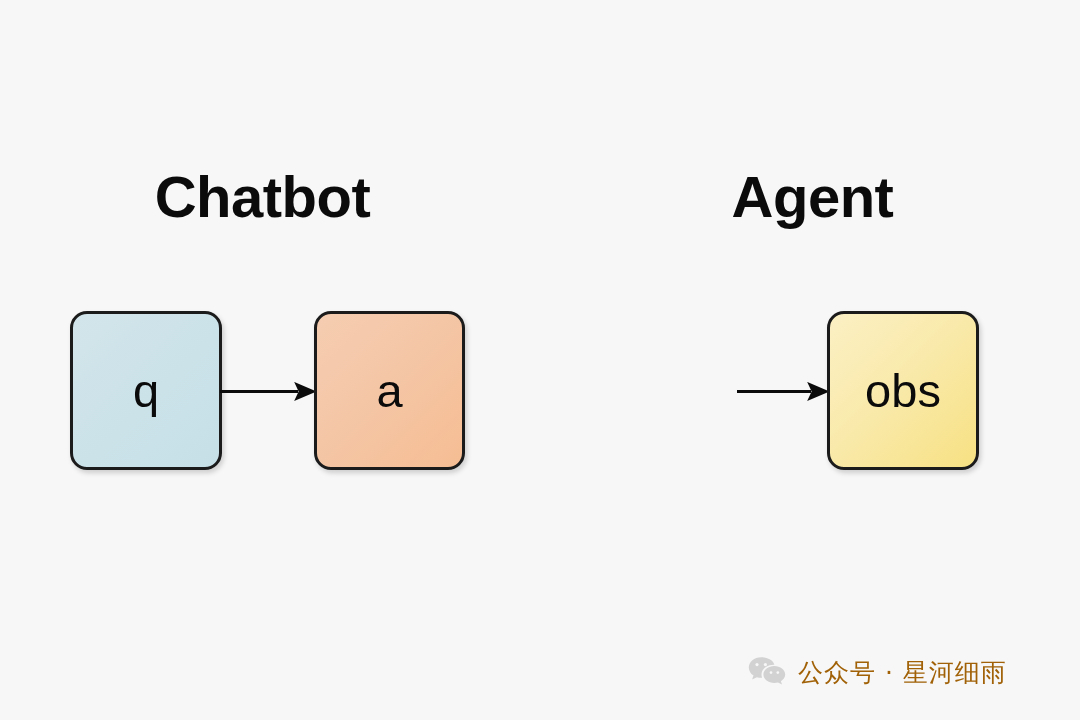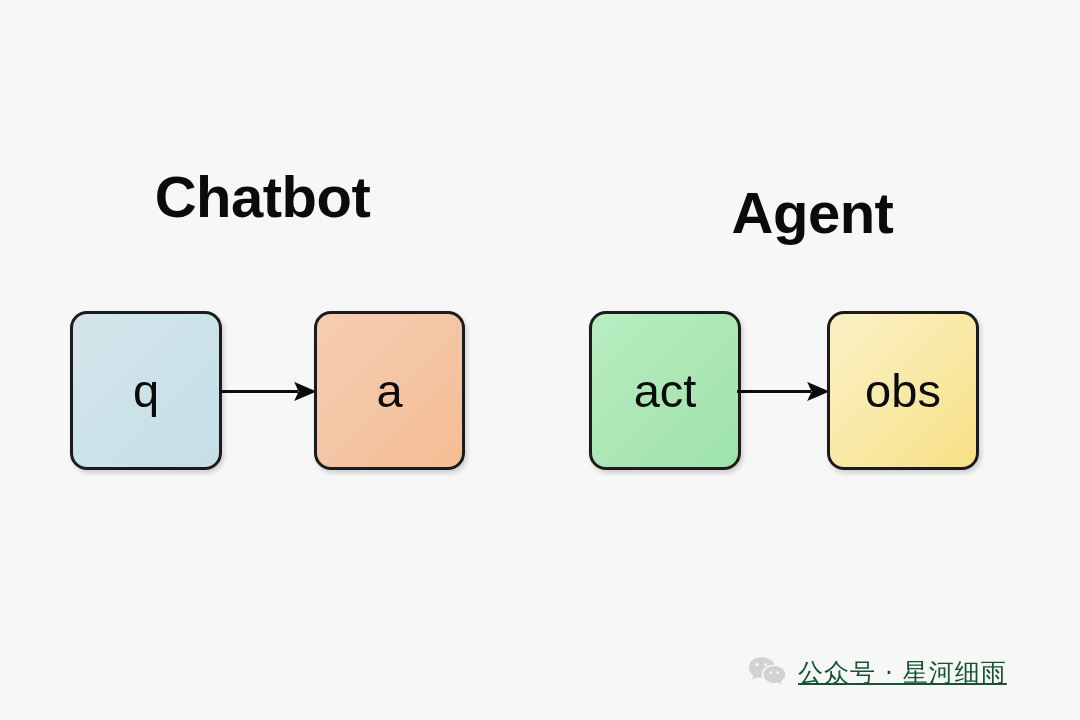--- a/index.html
+++ b/index.html
@@ -33,21 +33,21 @@
     white-space: nowrap;
     text-align: center;
   }
   #title-chatbot {
     left: 0px;
     top: 168px;
     width: 525px;
   }
   #title-agent {
     left: 545px;
-    top: 184px;
+    top: 168px;
     width: 535px;
   }
 
   
   .node {
     position: absolute;
     top: 311px;
     width: 152px;
     height: 159px;
     border: 3px solid #1b1b1b;
@@ -104,24 +104,23 @@
     height: 40px;
     display: flex;
     align-items: center;
     gap: 12px;
     opacity: 1;
   }
   #watermark-text {
     font-family: "DejaVu Sans", sans-serif;
     font-size: 25px;
     line-height: 1;
-    color: #14532d;
+    color: #a16207;
     white-space: nowrap;
     letter-spacing: 1px;
-    text-decoration: underline;
   }
   #wechat-icon { display: block; }
 </style>
 </head>
 <body>
 
 <div id="canvas">
 
   <div class="section-title" id="title-chatbot">Chatbot</div>
 
@@ -137,23 +136,20 @@
         <path d="M0,0 L7,3 L0,6 L1.4,3 Z" fill="#0b0b0b"></path>
       </marker>
     </defs>
     <line x1="0" y1="21.5" x2="78" y2="21.5" stroke="#0b0b0b" stroke-width="3.2" marker-end="url(#head1)"></line>
   </svg>
 
   <div class="node" id="node-a">
     <span class="node-label">a</span>
   </div>
 
-  <div class="node" id="node-act">
-    <span class="node-label">act</span>
-  </div>
 
   <svg class="arrow" id="arrow-act-obs" viewBox="0 0 95 44" width="95" height="44">
     <defs>
       <marker id="head2" markerWidth="7" markerHeight="7" refX="1.2" refY="3" orient="auto" markerUnits="strokeWidth">
         <path d="M0,0 L7,3 L0,6 L1.4,3 Z" fill="#0b0b0b"></path>
       </marker>
     </defs>
     <line x1="0" y1="21.5" x2="74" y2="21.5" stroke="#0b0b0b" stroke-width="3.2" marker-end="url(#head2)"></line>
   </svg>
 

